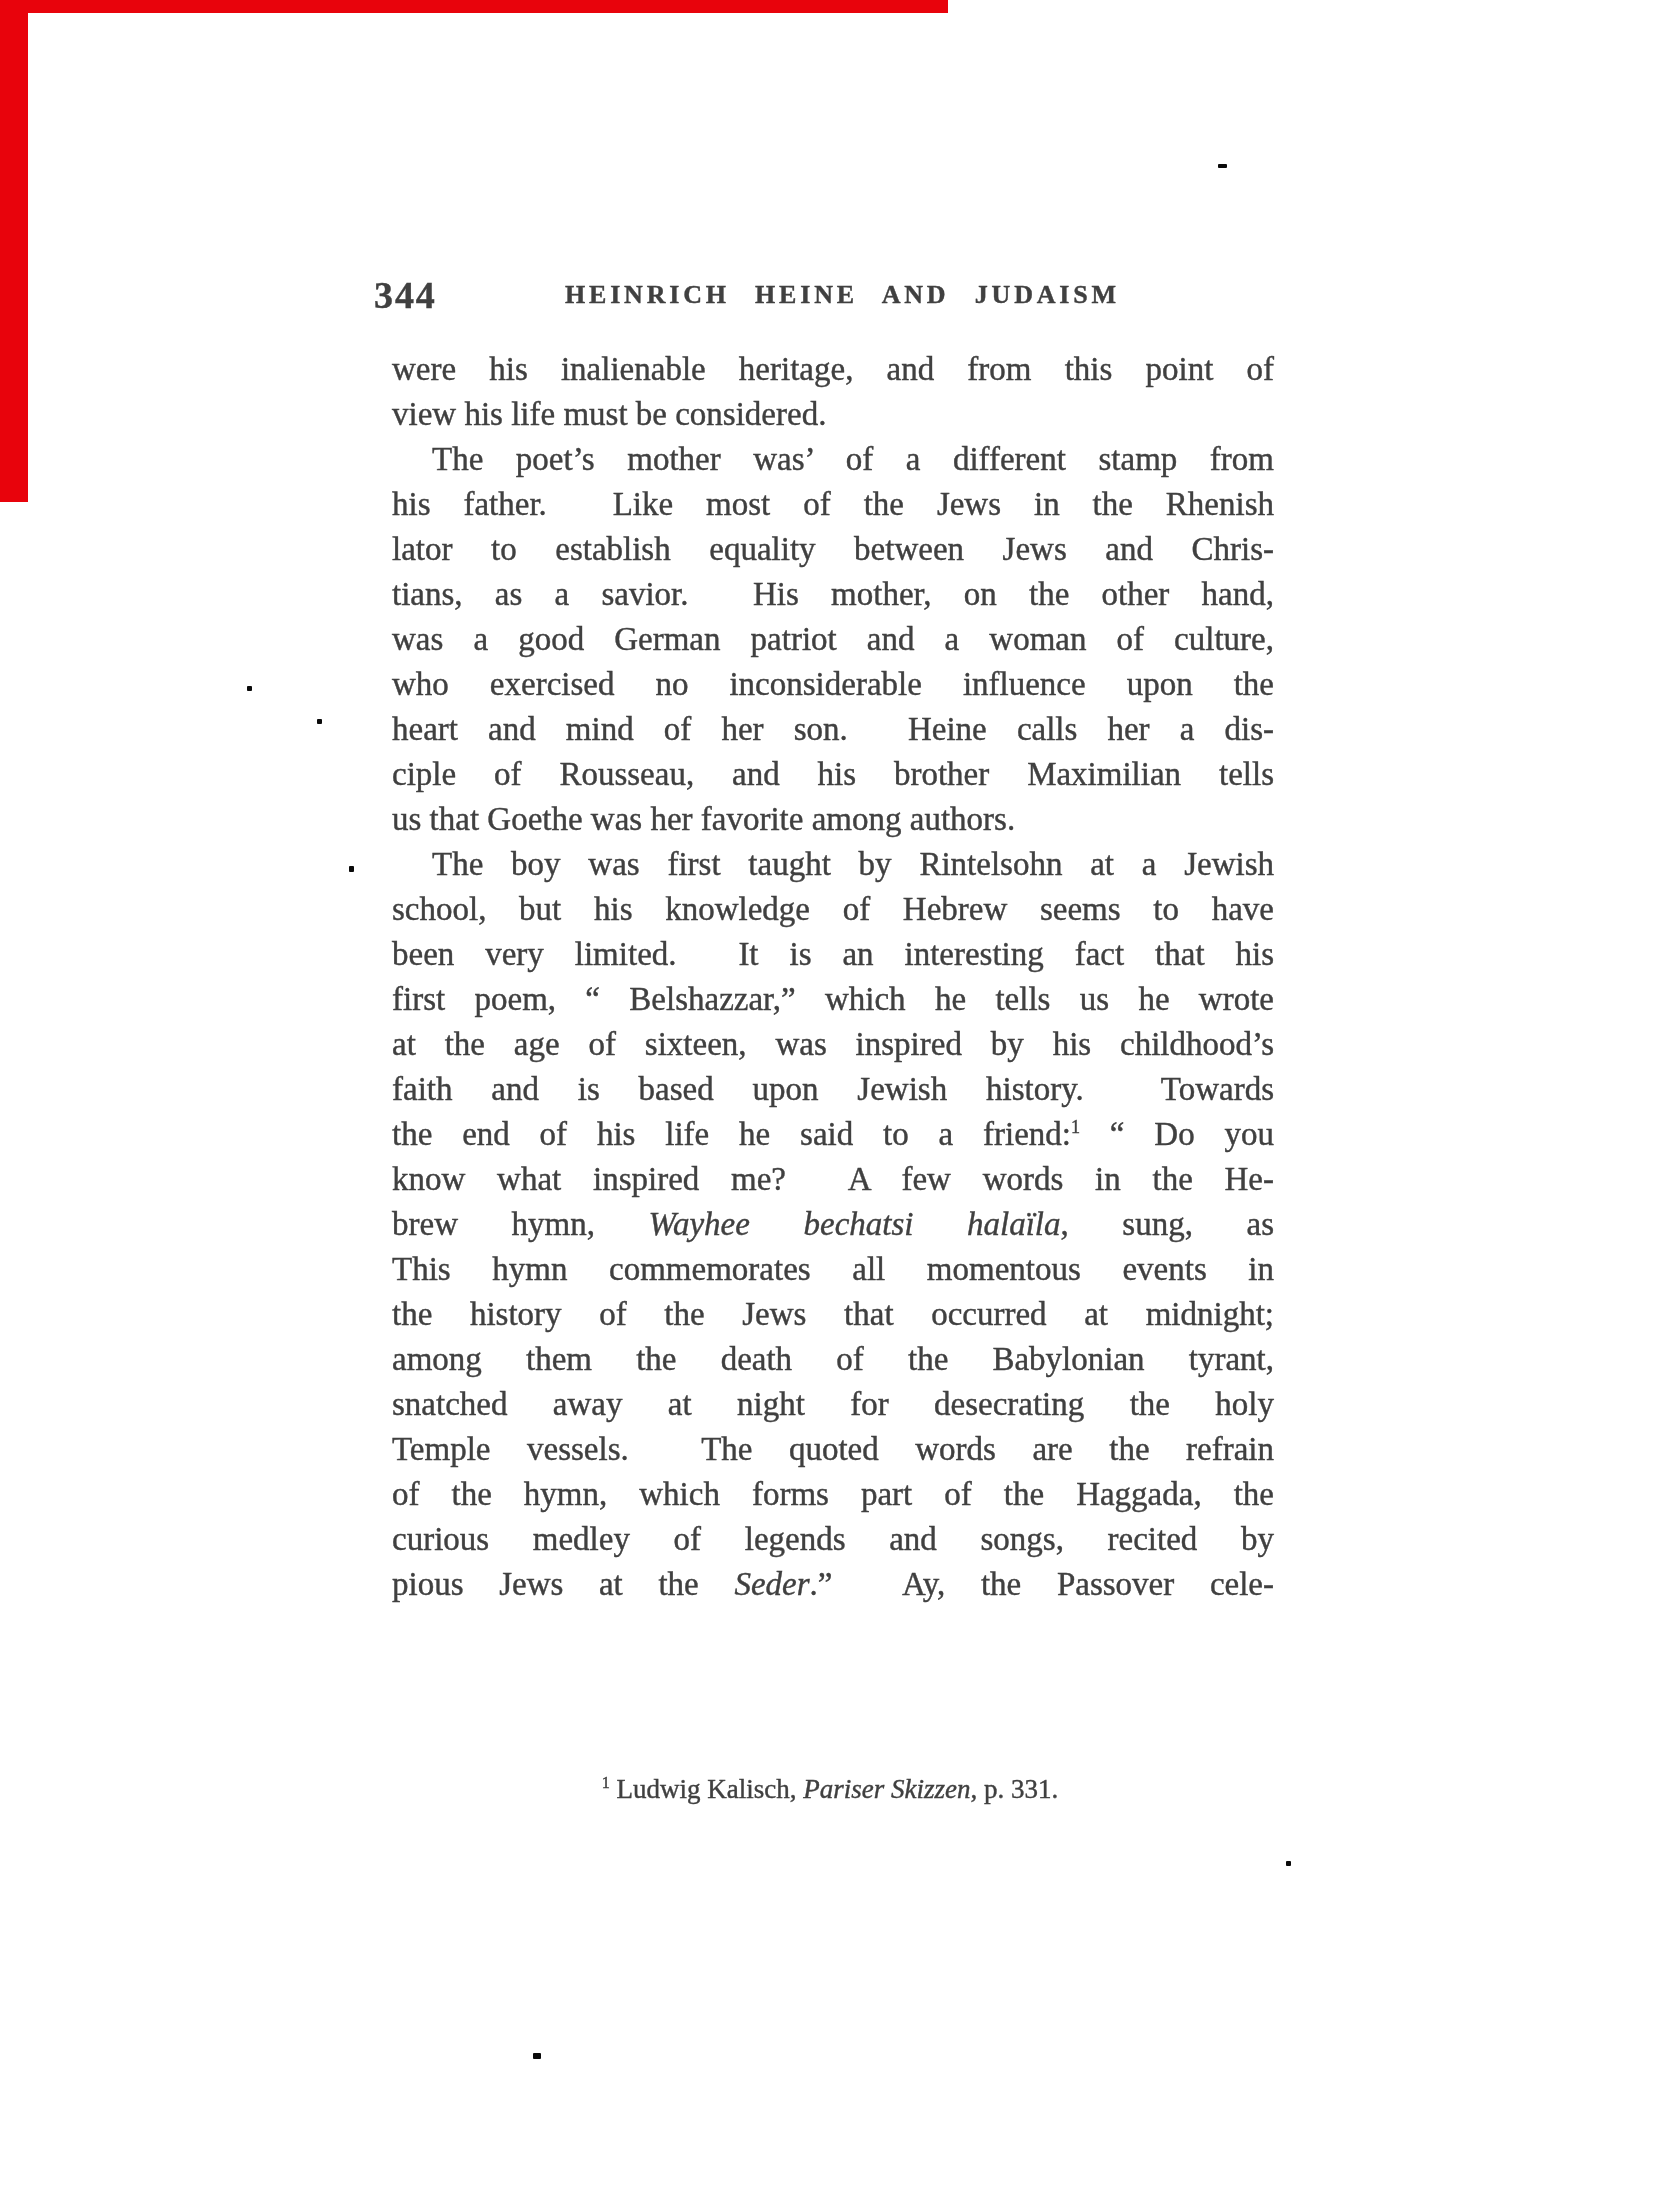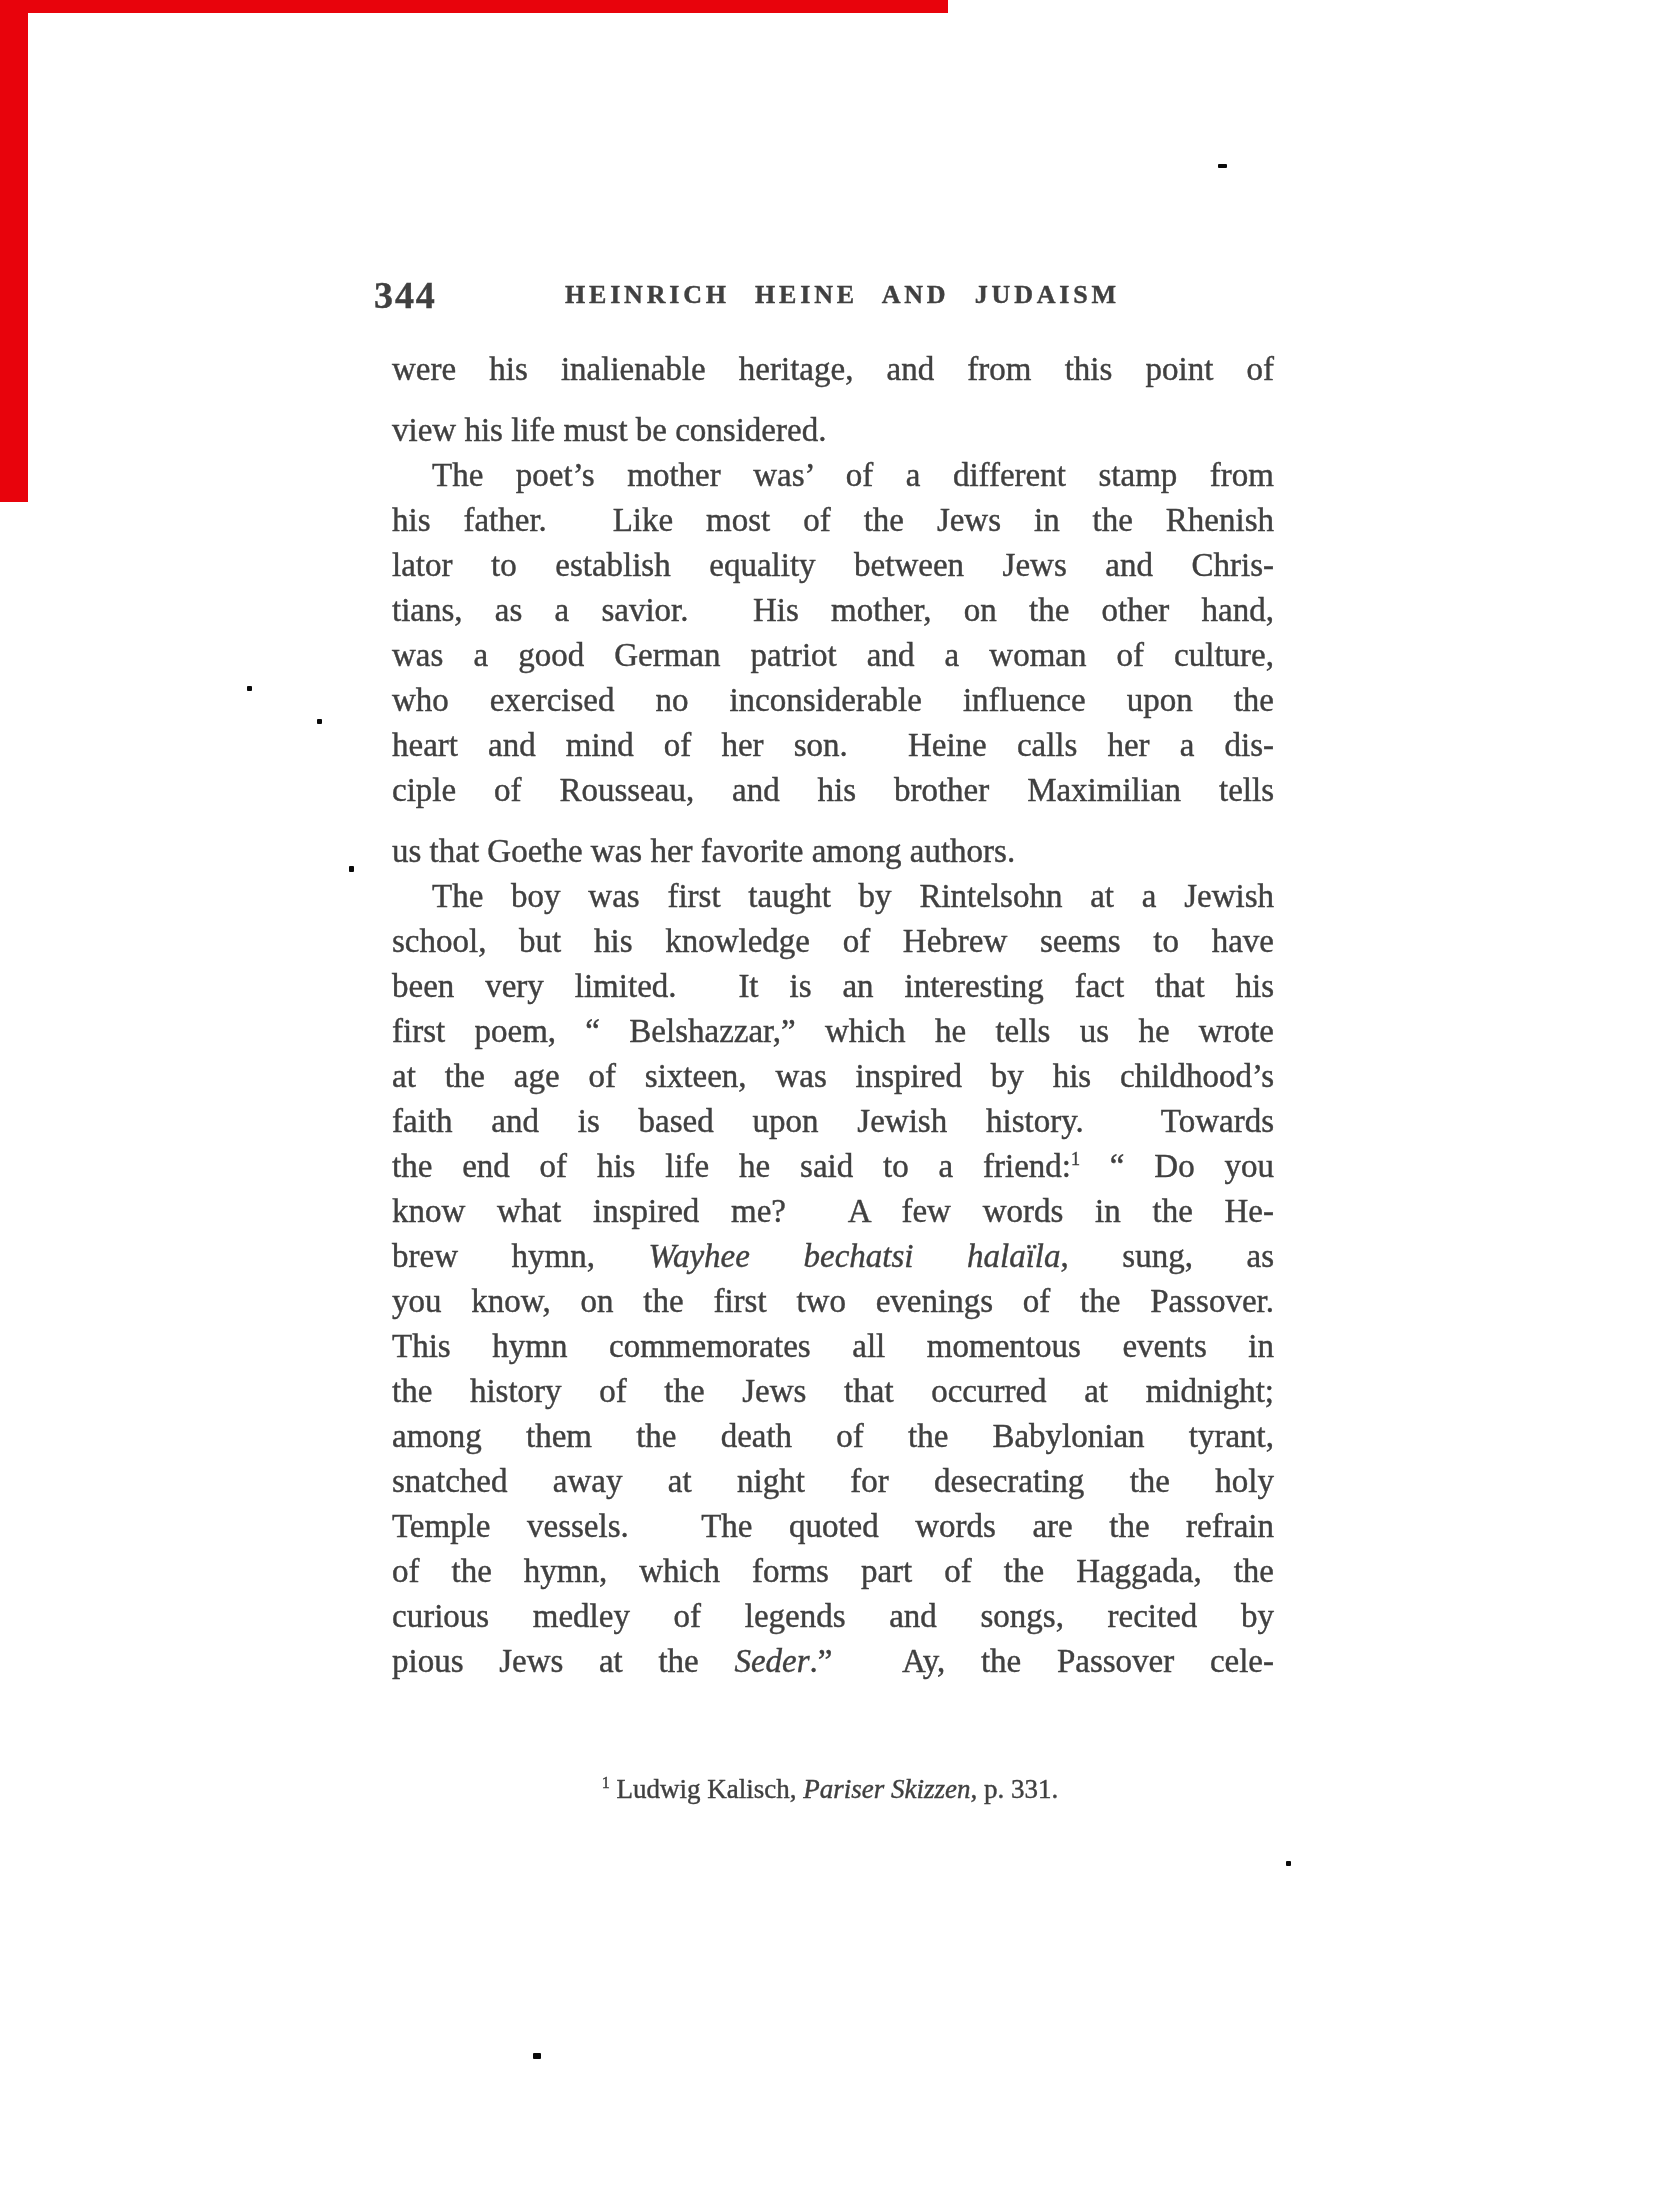--- a/index.html
+++ b/index.html
@@ -31,21 +31,21 @@
   .body-text {
     position: absolute; left: 392px; top: 347px; width: 882px;
     font-size: 33px; line-height: 45px;
   }
   .line {
     text-align: justify;
     text-align-last: justify;
     height: 45px;
     white-space: normal;
   }
-  .line.last { text-align-last: left; margin-top: 16px; }
+  .line.last { text-align-last: left; }
   .line.indent { text-indent: 40px; }
   em { font-style: italic; margin-top: 43px; }
   sup { font-size: 0.55em; vertical-align: super; line-height: 0; }
 
   .footnote {
     position: absolute; left: 389px; top: 1770px; width: 882px;
     text-align: center; font-size: 27px; line-height: 38px;
   }
   .footnote em { font-weight: 400; }
   .footnote sup { font-size: 0.6em; }
@@ -77,21 +77,20 @@
       <div class="line last"><span>us that Goethe was her favorite among authors.</span></div>
       <div class="line indent"><span>The boy was first taught by Rintelsohn at a Jewish</span></div>
       <div class="line"><span>school, but his knowledge of Hebrew seems to have</span></div>
       <div class="line"><span>been very limited.&nbsp; It is an interesting fact that his</span></div>
       <div class="line"><span>first poem, “ Belshazzar,” which he tells us he wrote</span></div>
       <div class="line"><span>at the age of sixteen, was inspired by his childhood’s</span></div>
       <div class="line"><span>faith and is based upon Jewish history.&nbsp; Towards</span></div>
       <div class="line"><span>the end of his life he said to a friend:</span><sup>1</sup><span> “ Do you</span></div>
       <div class="line"><span>know what inspired me?&nbsp; A few words in the He-</span></div>
       <div class="line"><span>brew hymn, </span><em>Wayhee bechatsi halaïla</em><span>, sung, as</span></div>
-      <div class="line"><span>you know, on the first two evenings of the Passover.</span></div>
       <div class="line"><span>This hymn commemorates all momentous events in</span></div>
       <div class="line"><span>the history of the Jews that occurred at midnight;</span></div>
       <div class="line"><span>among them the death of the Babylonian tyrant,</span></div>
       <div class="line"><span>snatched away at night for desecrating the holy</span></div>
       <div class="line"><span>Temple vessels.&nbsp; The quoted words are the refrain</span></div>
       <div class="line"><span>of the hymn, which forms part of the Haggada, the</span></div>
       <div class="line"><span>curious medley of legends and songs, recited by</span></div>
       <div class="line"><span>pious Jews at the </span><em>Seder</em><span>.”&nbsp; Ay, the Passover cele-</span></div>
     </div>
 

